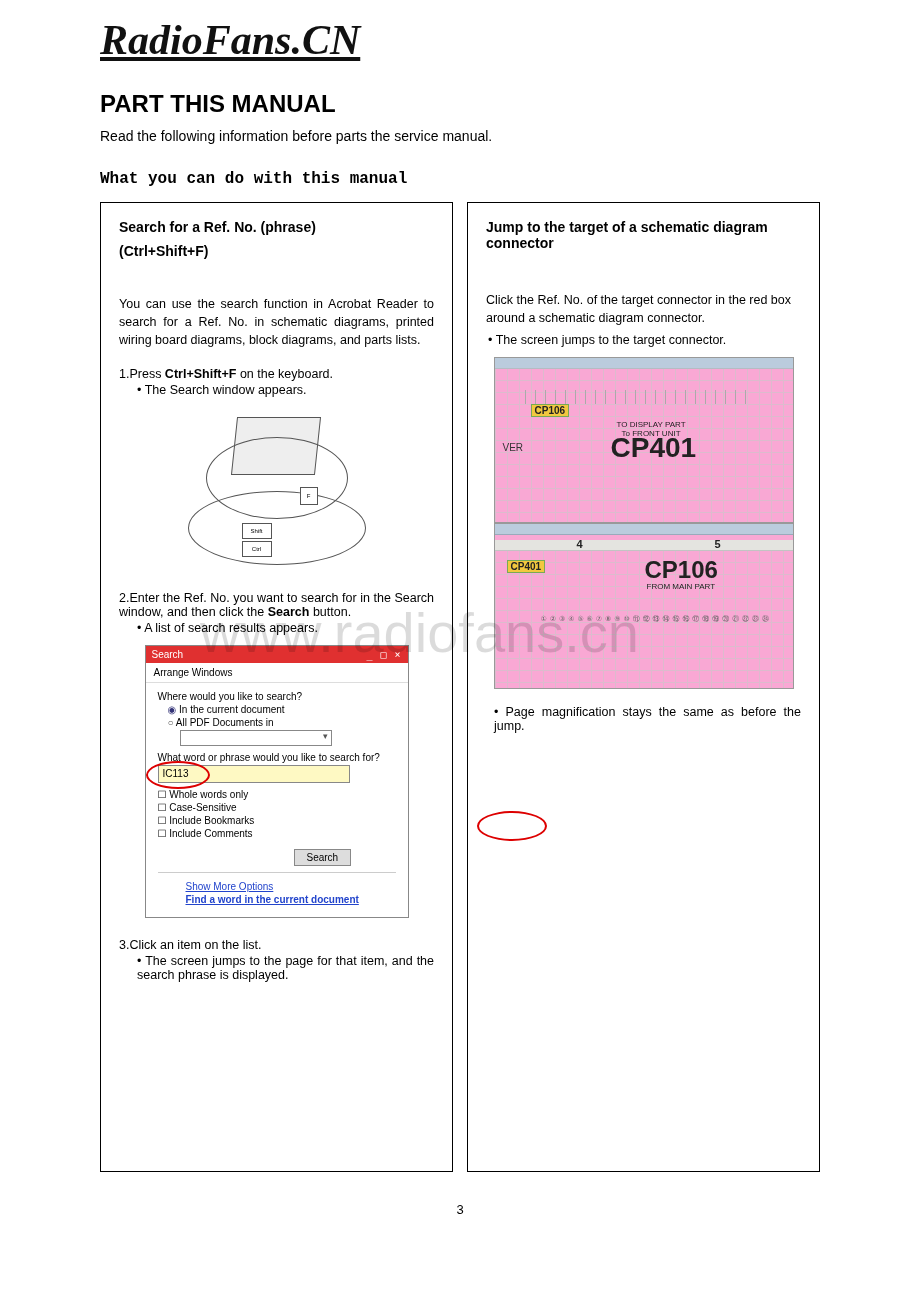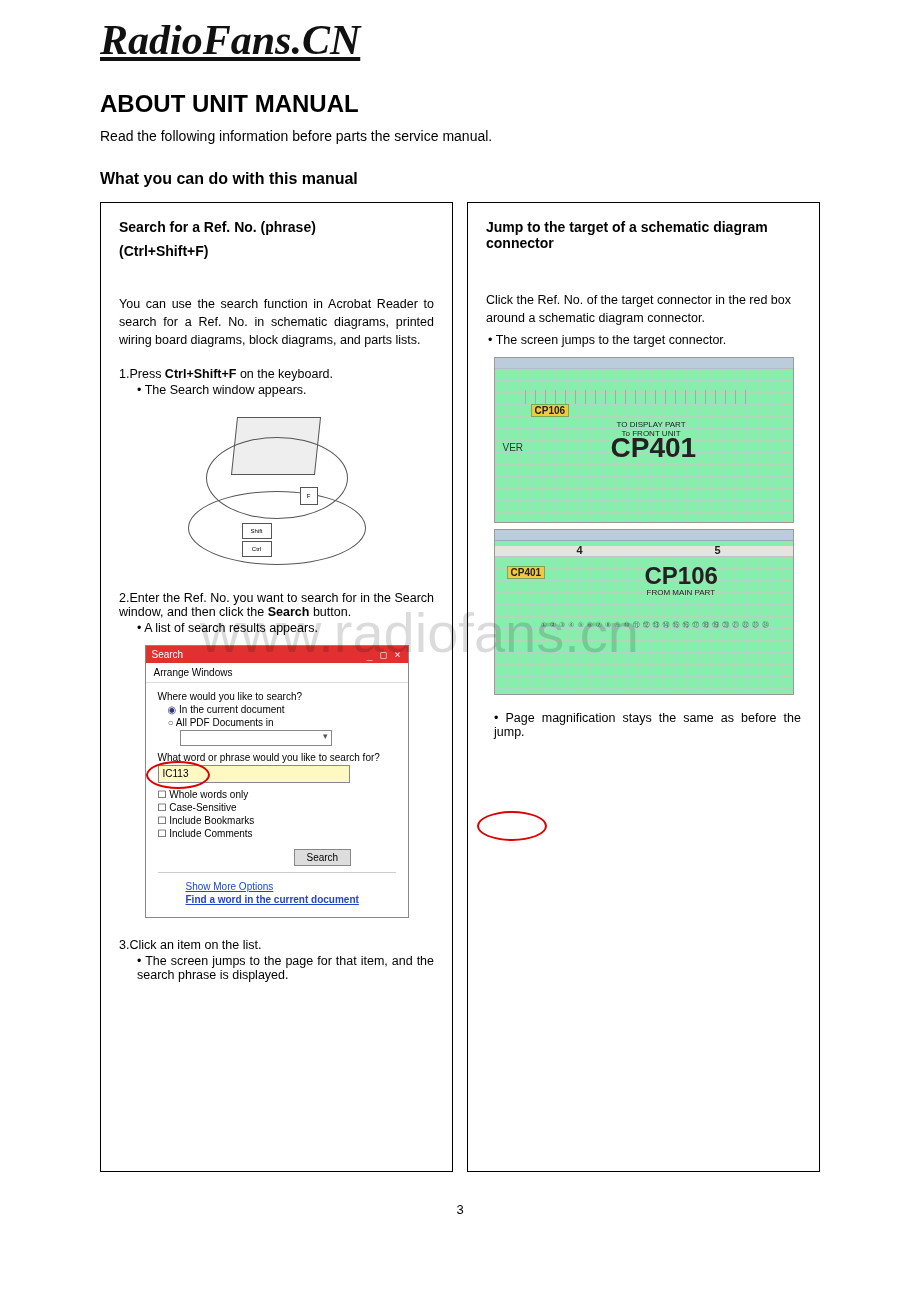--- a/index.html
+++ b/index.html
@@ -33,20 +33,21 @@
     margin: 18px 0 10px 0;
   }
   .intro {
     font-size: 14px;
     margin: 0 0 26px 0;
   }
   h2.subheading {
     font-size: 16px;
     font-weight: bold;
     margin: 0 0 14px 0;
+    font-family: Liberation Mono, monospace;
   }
   .columns {
     display: flex;
     gap: 14px;
     align-items: flex-start;
   }
   .panel {
     border: 1px solid #000;
     box-sizing: border-box;
     width: 50%;
@@ -177,22 +178,21 @@
   .sw-link { color: #2244cc; text-decoration: underline; font-size: 10px; margin: 2px 0; padding-left: 28px; }
   .sw-link.bold { font-weight: bold; }
 
   
   .fig-right {
     width: 300px;
     margin: 4px auto 16px auto;
   }
   .schem {
     border: 1px solid #999;
-    background: #86efac;
-    margin-bottom: 6px;
+    background: #f9a8d4;
     position: relative;
     height: 164px;
     overflow: hidden;
   }
   .schem.second { height: 164px; }
   .schem .topbar {
     height: 10px; background: #bcd; border-bottom: 1px solid #9ab;
   }
   .schem .grid {
     position: absolute; inset: 10px 0 0 0;
@@ -250,21 +250,21 @@
     margin-top: 30px;
   }
 </style>
 </head>
 <body>
 
 <div class="page">
   <div class="header-brand">RadioFans.CN</div>
 
   <div class="content">
-    <h1 class="page-title">ABOUT UNIT MANUAL</h1>
+    <h1 class="page-title">PART THIS MANUAL</h1>
     <p class="intro">Read the following information before parts the service manual.</p>
     <h2 class="subheading">What you can do with this manual</h2>
 
     <div class="columns">
 
       <div class="panel">
         <div class="panel-inner">
           <div class="panel-title">Search for a Ref. No. (phrase)</div>
           <div class="panel-subtitle">(Ctrl+Shift+F)</div>
 

